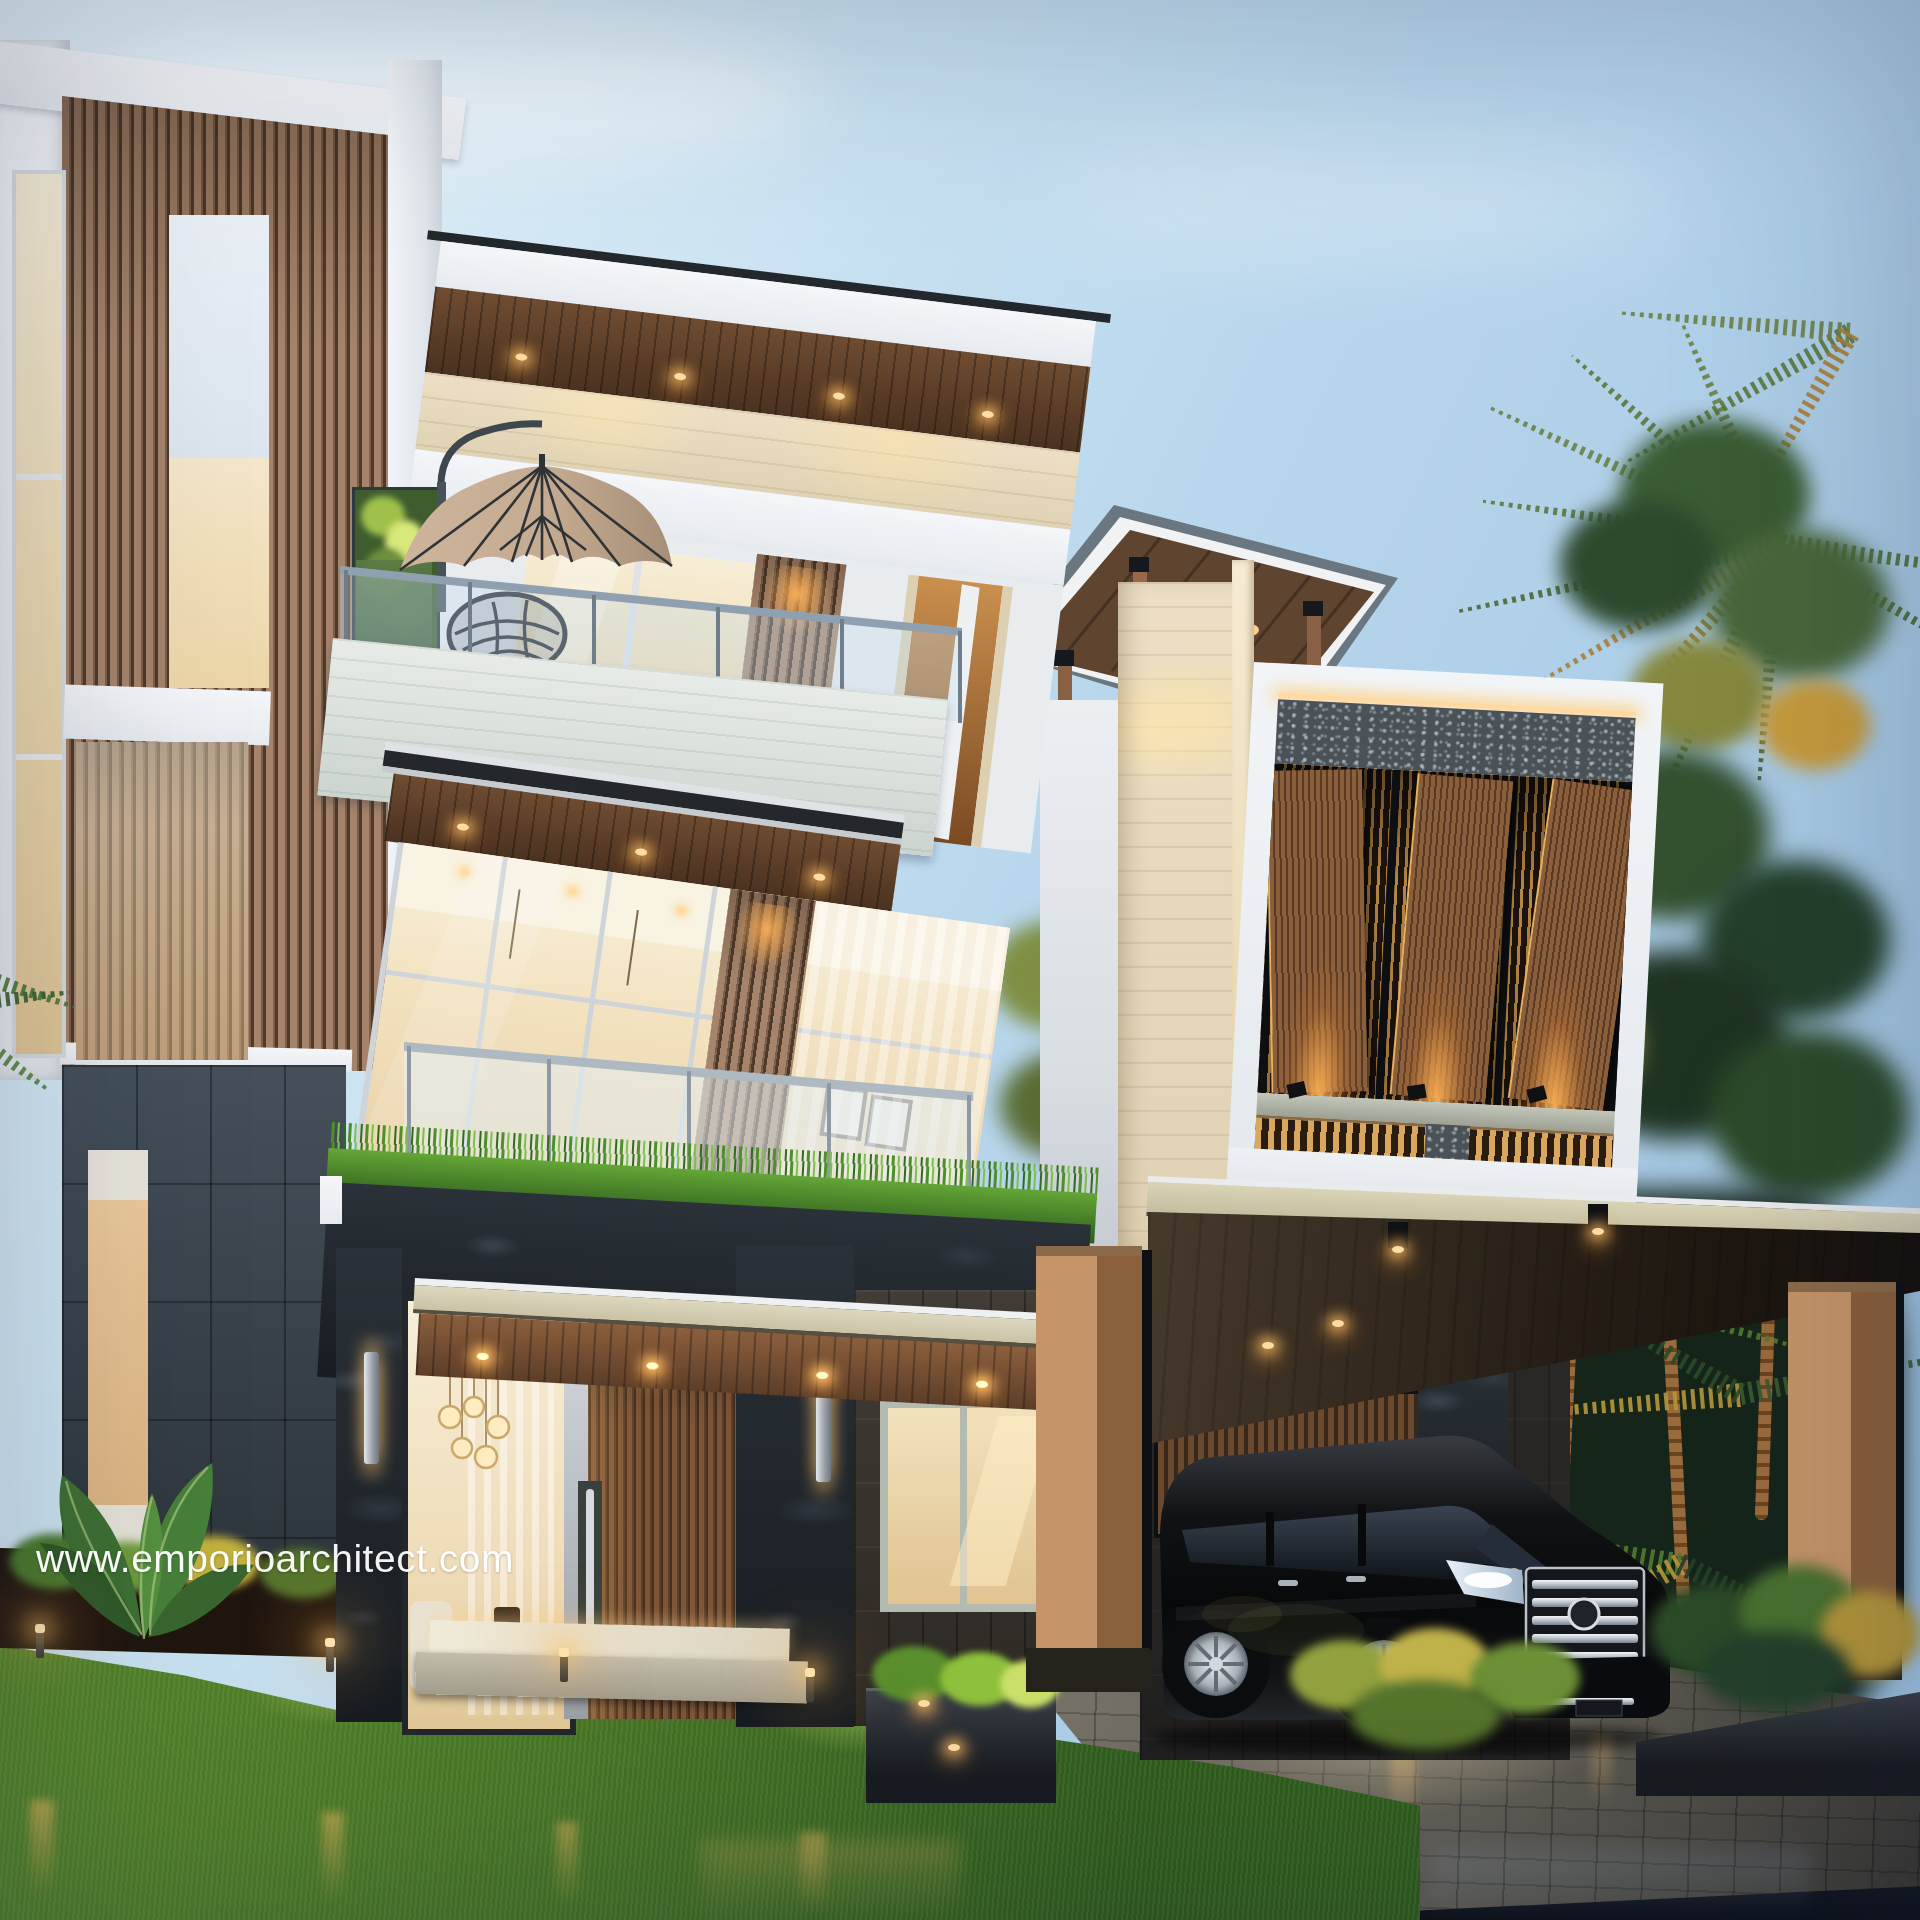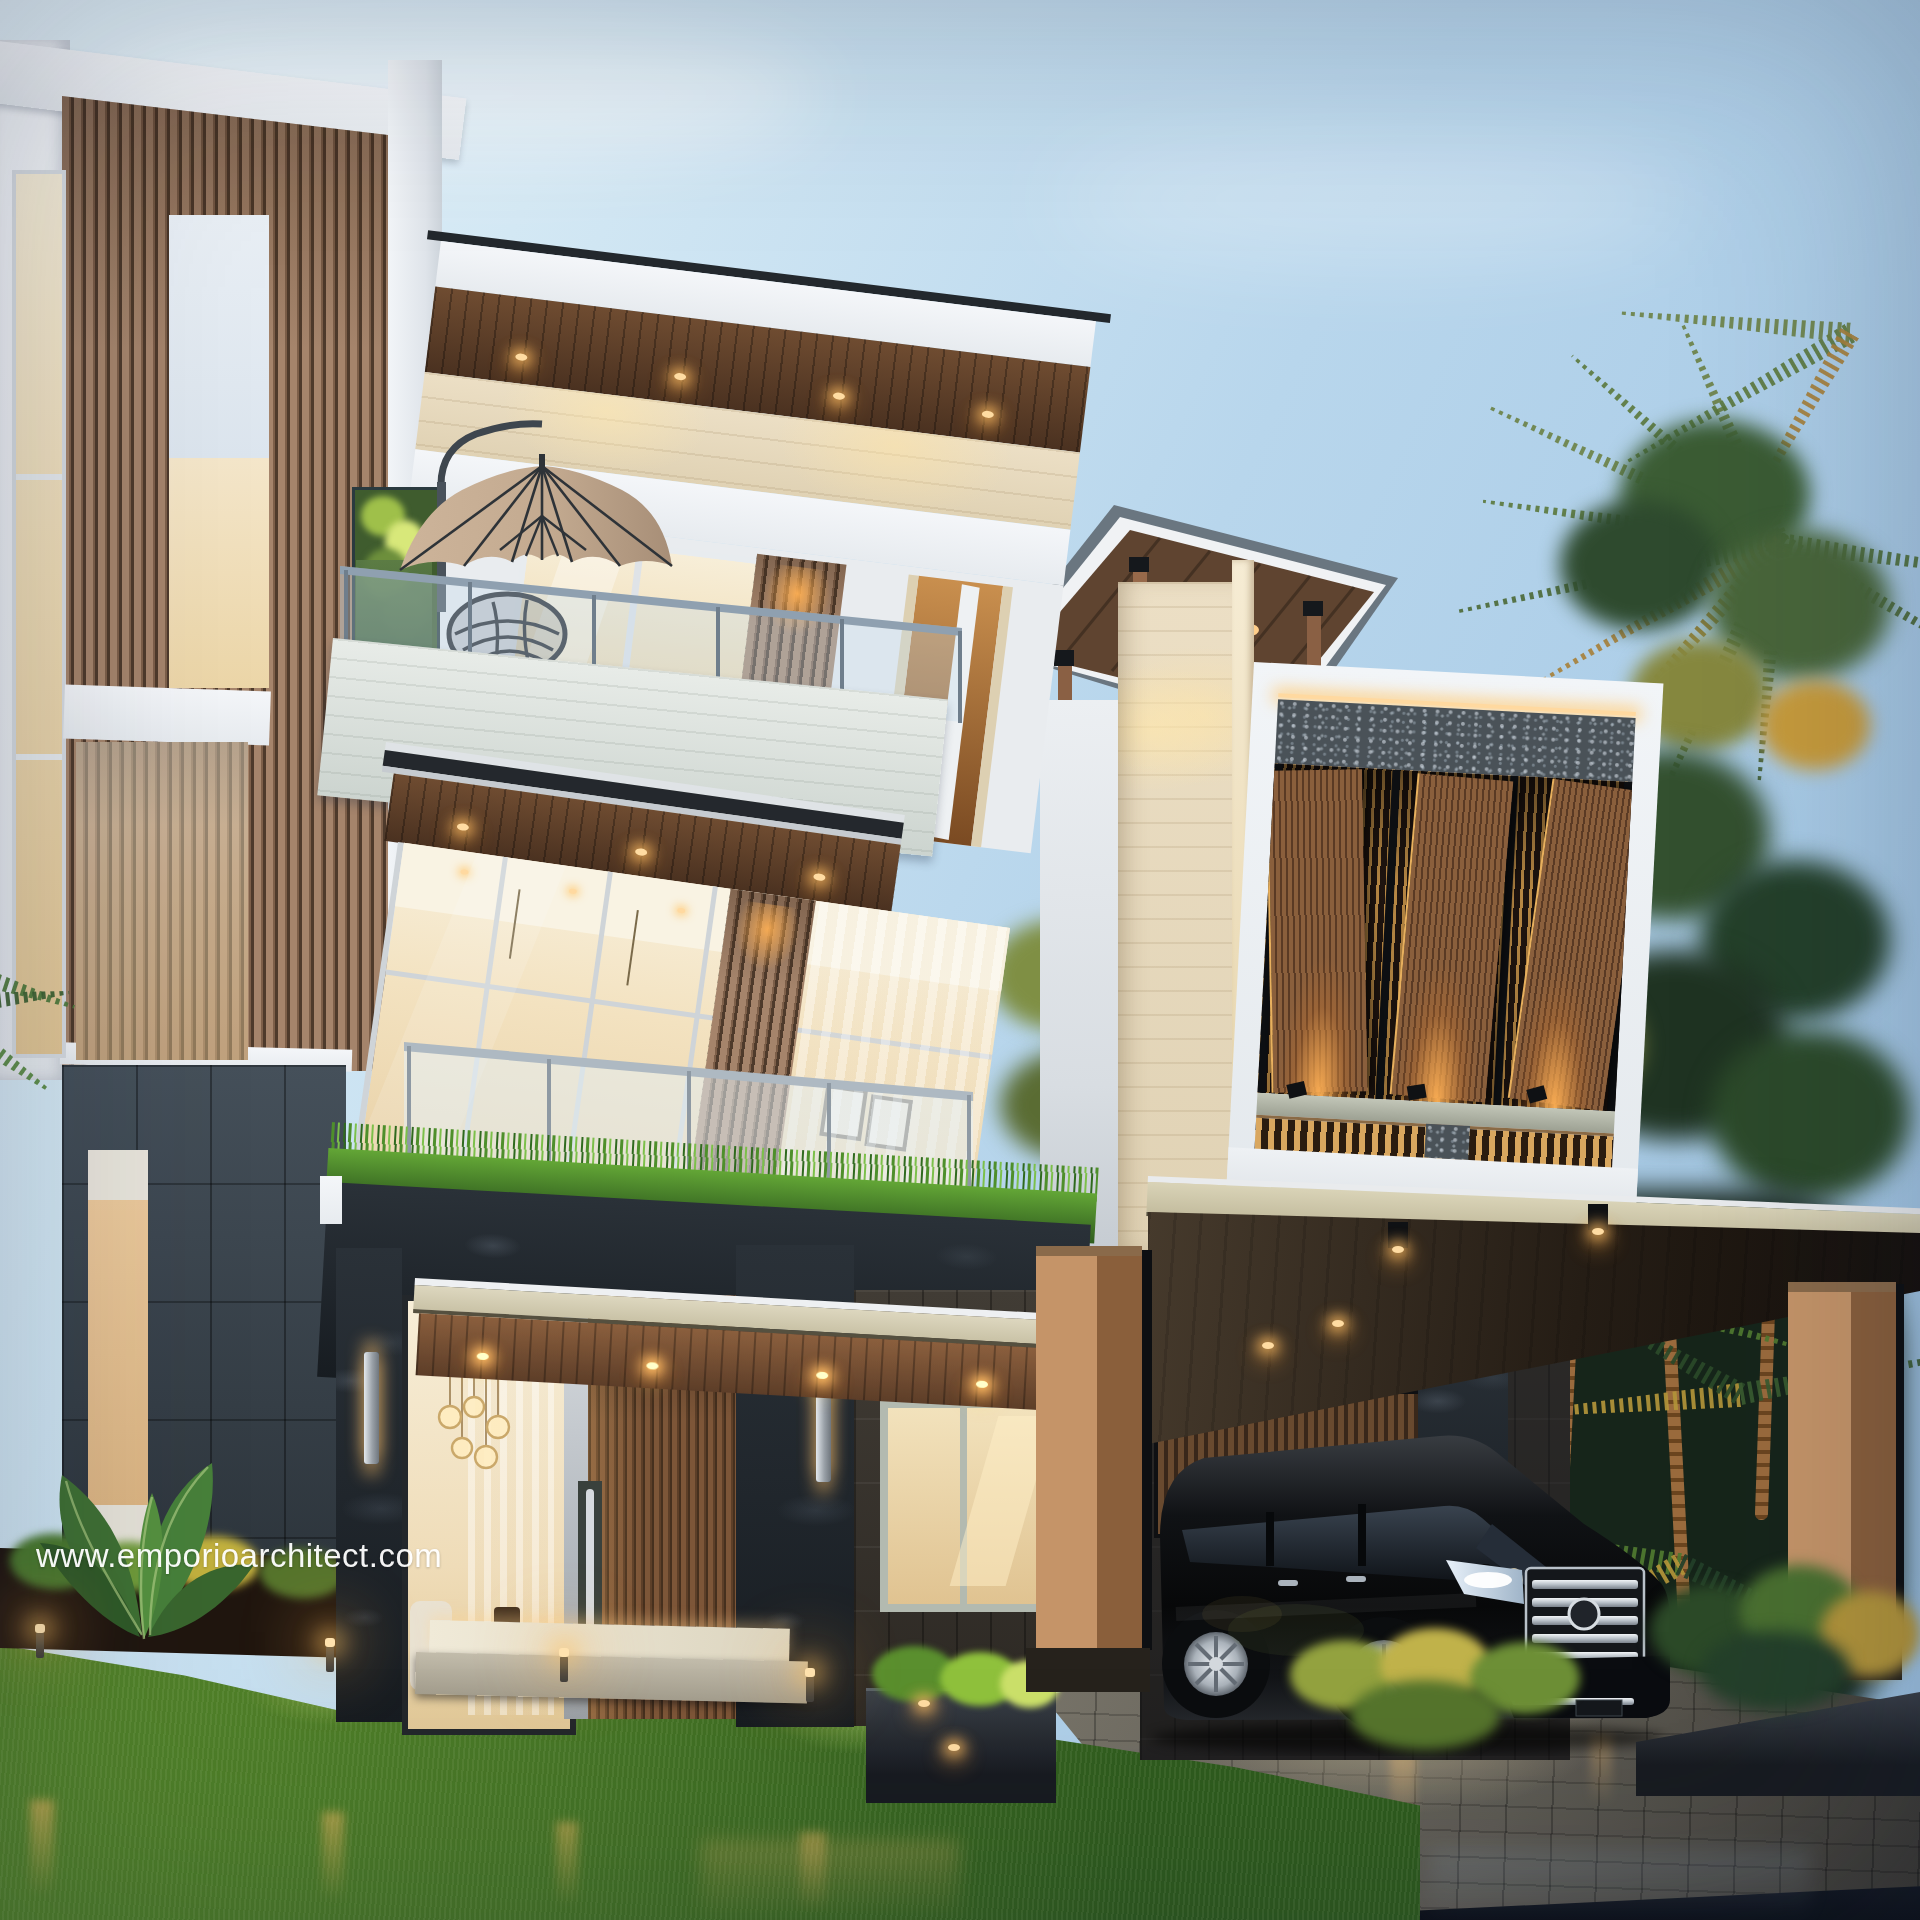--- a/index.html
+++ b/index.html
@@ -54,21 +54,21 @@
     background:repeating-linear-gradient(180deg,#9a6b3d 0 9px,#6b451f 9px 13px);}
   .sconce{position:absolute;width:15px;border-radius:3px;
     background:linear-gradient(90deg,#e3e8ec,#9aa1a8 55%,#6f767d);
     box-shadow:0 -10px 16px 2px rgba(255,195,110,.45),0 10px 16px 2px rgba(255,195,110,.45);}
   .bollard{position:absolute;width:8px;height:26px;background:#2f343a;border-radius:2px;}
   .bollard::before{content:"";position:absolute;left:-1px;top:-8px;width:10px;height:9px;
     border-radius:3px;background:#ffe2ae;
     box-shadow:0 0 22px 9px rgba(255,195,100,.55),0 0 60px 26px rgba(255,180,80,.25);}
   .refl{position:absolute;filter:blur(5px);}
   #watermark{position:absolute;left:36px;top:1537px;z-index:99;color:#ffffff;opacity:.95;
-    font-size:33px;letter-spacing:.5px;text-shadow:0 1px 3px rgba(0,0,0,.25);}
+    font-size:39px;letter-spacing:.5px;text-shadow:0 1px 3px rgba(0,0,0,.25);}
 </style>
 </head>
 <body>
 
 <div id="stage">
 
   <div class="abs" style="left:0;top:0;width:1920px;height:1920px;z-index:1;
     background:linear-gradient(115deg,#e6f3fa 0%,#d4e9f5 22%,#b8d6ec 52%,#9cc2e2 100%);"></div>
   <div class="abs" style="left:120px;top:30px;width:700px;height:130px;z-index:2;border-radius:50%;
     background:rgba(255,255,255,.5);filter:blur(40px);"></div>

